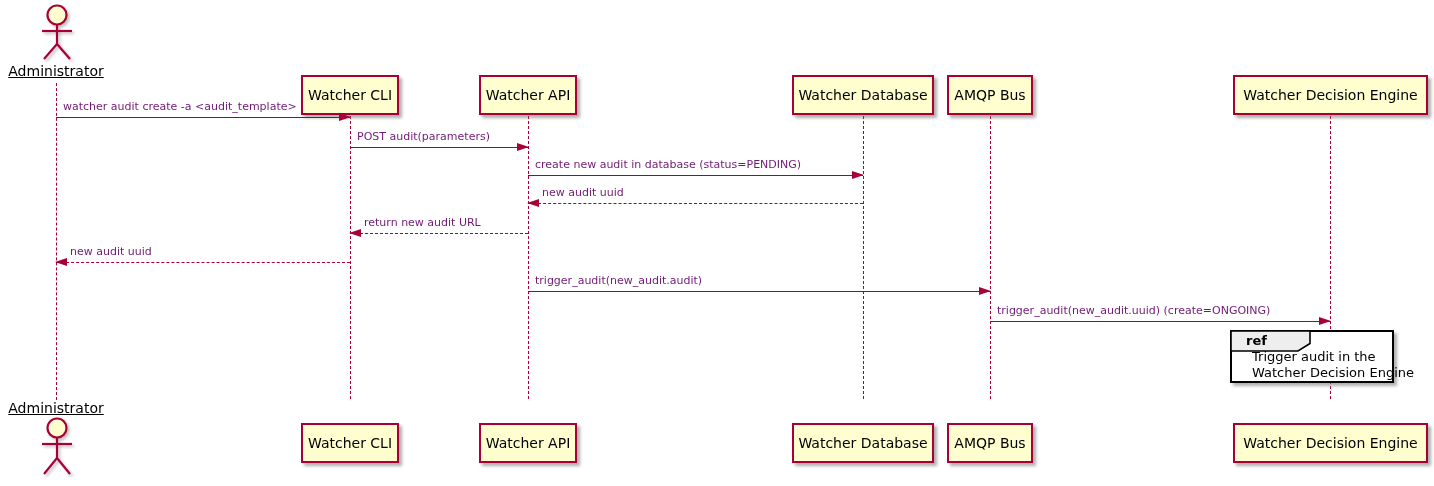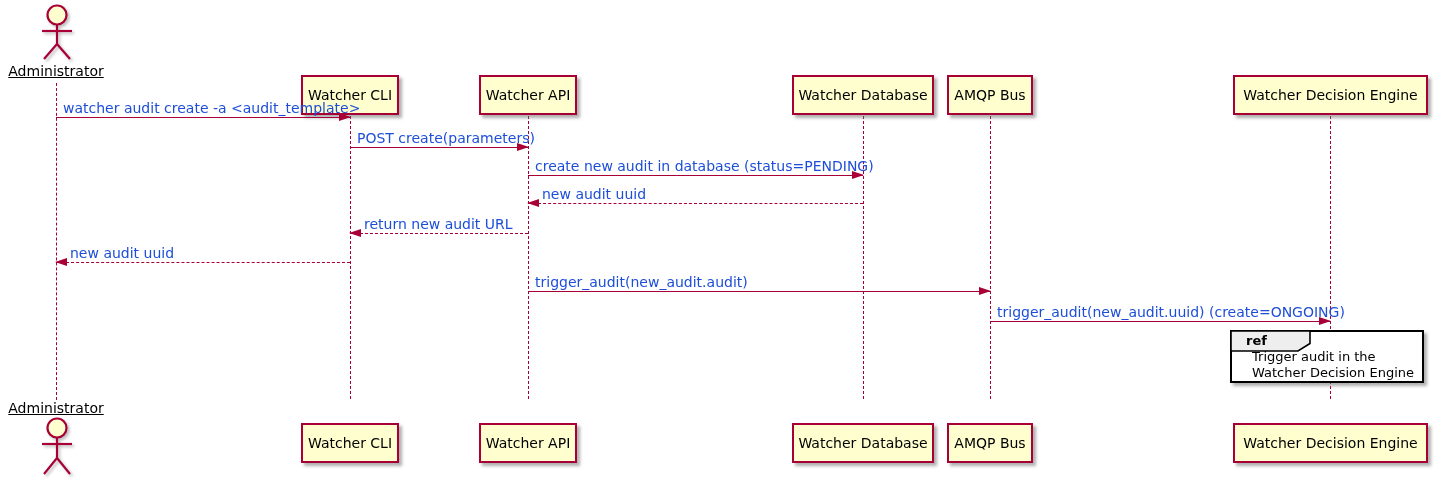--- a/index.html
+++ b/index.html
@@ -43,23 +43,23 @@
   .msg-line {
     position: absolute;
     left: 0; right: 0; top: 0;
     height: 0;
     border-top: 1px solid #A80036;
   }
   .msg-line.dashed { border-top-style: dashed; }
   .msg-label {
     position: absolute;
     top: -17px;
-    font-size: 14px;
-    white-space: nowrap;
-    color: #1d4ed8;
+    font-size: 11px;
+    white-space: nowrap;
+    color: #701a75;
   }
   .msg-label.fwd { left: 7px; }
   .msg-label.ret { left: 14px; }
   .arrowhead { position: absolute; width: 0; height: 0; top: -4px; }
   .arrowhead.right {
     right: -1px;
     border-left: 12px solid #A80036;
     border-top: 4px solid transparent;
     border-bottom: 4px solid transparent;
   }
@@ -119,21 +119,21 @@
   <div class="participant" style="left:947px;  top:51px; width:86px;">AMQP Bus</div>
   <div class="participant" style="left:1233px; top:51px; width:195px;">Watcher Decision Engine</div>
 
   <div class="message" style="left:56px; top:117px; width:294px;">
     <div class="msg-label fwd">watcher audit create -a &lt;audit_template&gt;</div>
     <div class="msg-line"></div>
     <div class="arrowhead right"></div>
   </div>
 
   <div class="message" style="left:350px; top:147px; width:178px;">
-    <div class="msg-label fwd">POST create(parameters)</div>
+    <div class="msg-label fwd">POST audit(parameters)</div>
     <div class="msg-line"></div>
     <div class="arrowhead right"></div>
   </div>
 
   <div class="message" style="left:528px; top:175px; width:335px;">
     <div class="msg-label fwd">create new audit in database (status=PENDING)</div>
     <div class="msg-line"></div>
     <div class="arrowhead right"></div>
   </div>
 
@@ -160,21 +160,21 @@
     <div class="msg-line"></div>
     <div class="arrowhead right"></div>
   </div>
 
   <div class="message" style="left:990px; top:321px; width:340px;">
     <div class="msg-label fwd">trigger_audit(new_audit.uuid) (create=ONGOING)</div>
     <div class="msg-line"></div>
     <div class="arrowhead right"></div>
   </div>
 
-  <div class="ref-box" style="left:1230px; top:330px; width:194px; height:53px;">
+  <div class="ref-box" style="left:1230px; top:330px; width:164px; height:53px;">
     <svg class="ref-tab" width="80" height="21" viewBox="0 0 80 21">
       <path d="M0,0 L79,0 L79,12.5 L67,20 L0,20 Z" fill="#EEEEEE" stroke="#000000" stroke-width="1.6"></path>
     </svg>
     <span class="ref-keyword">ref</span>
     <div class="ref-text">
       <div>Trigger audit in the</div>
       <div>Watcher Decision Engine</div>
     </div>
   </div>
 

